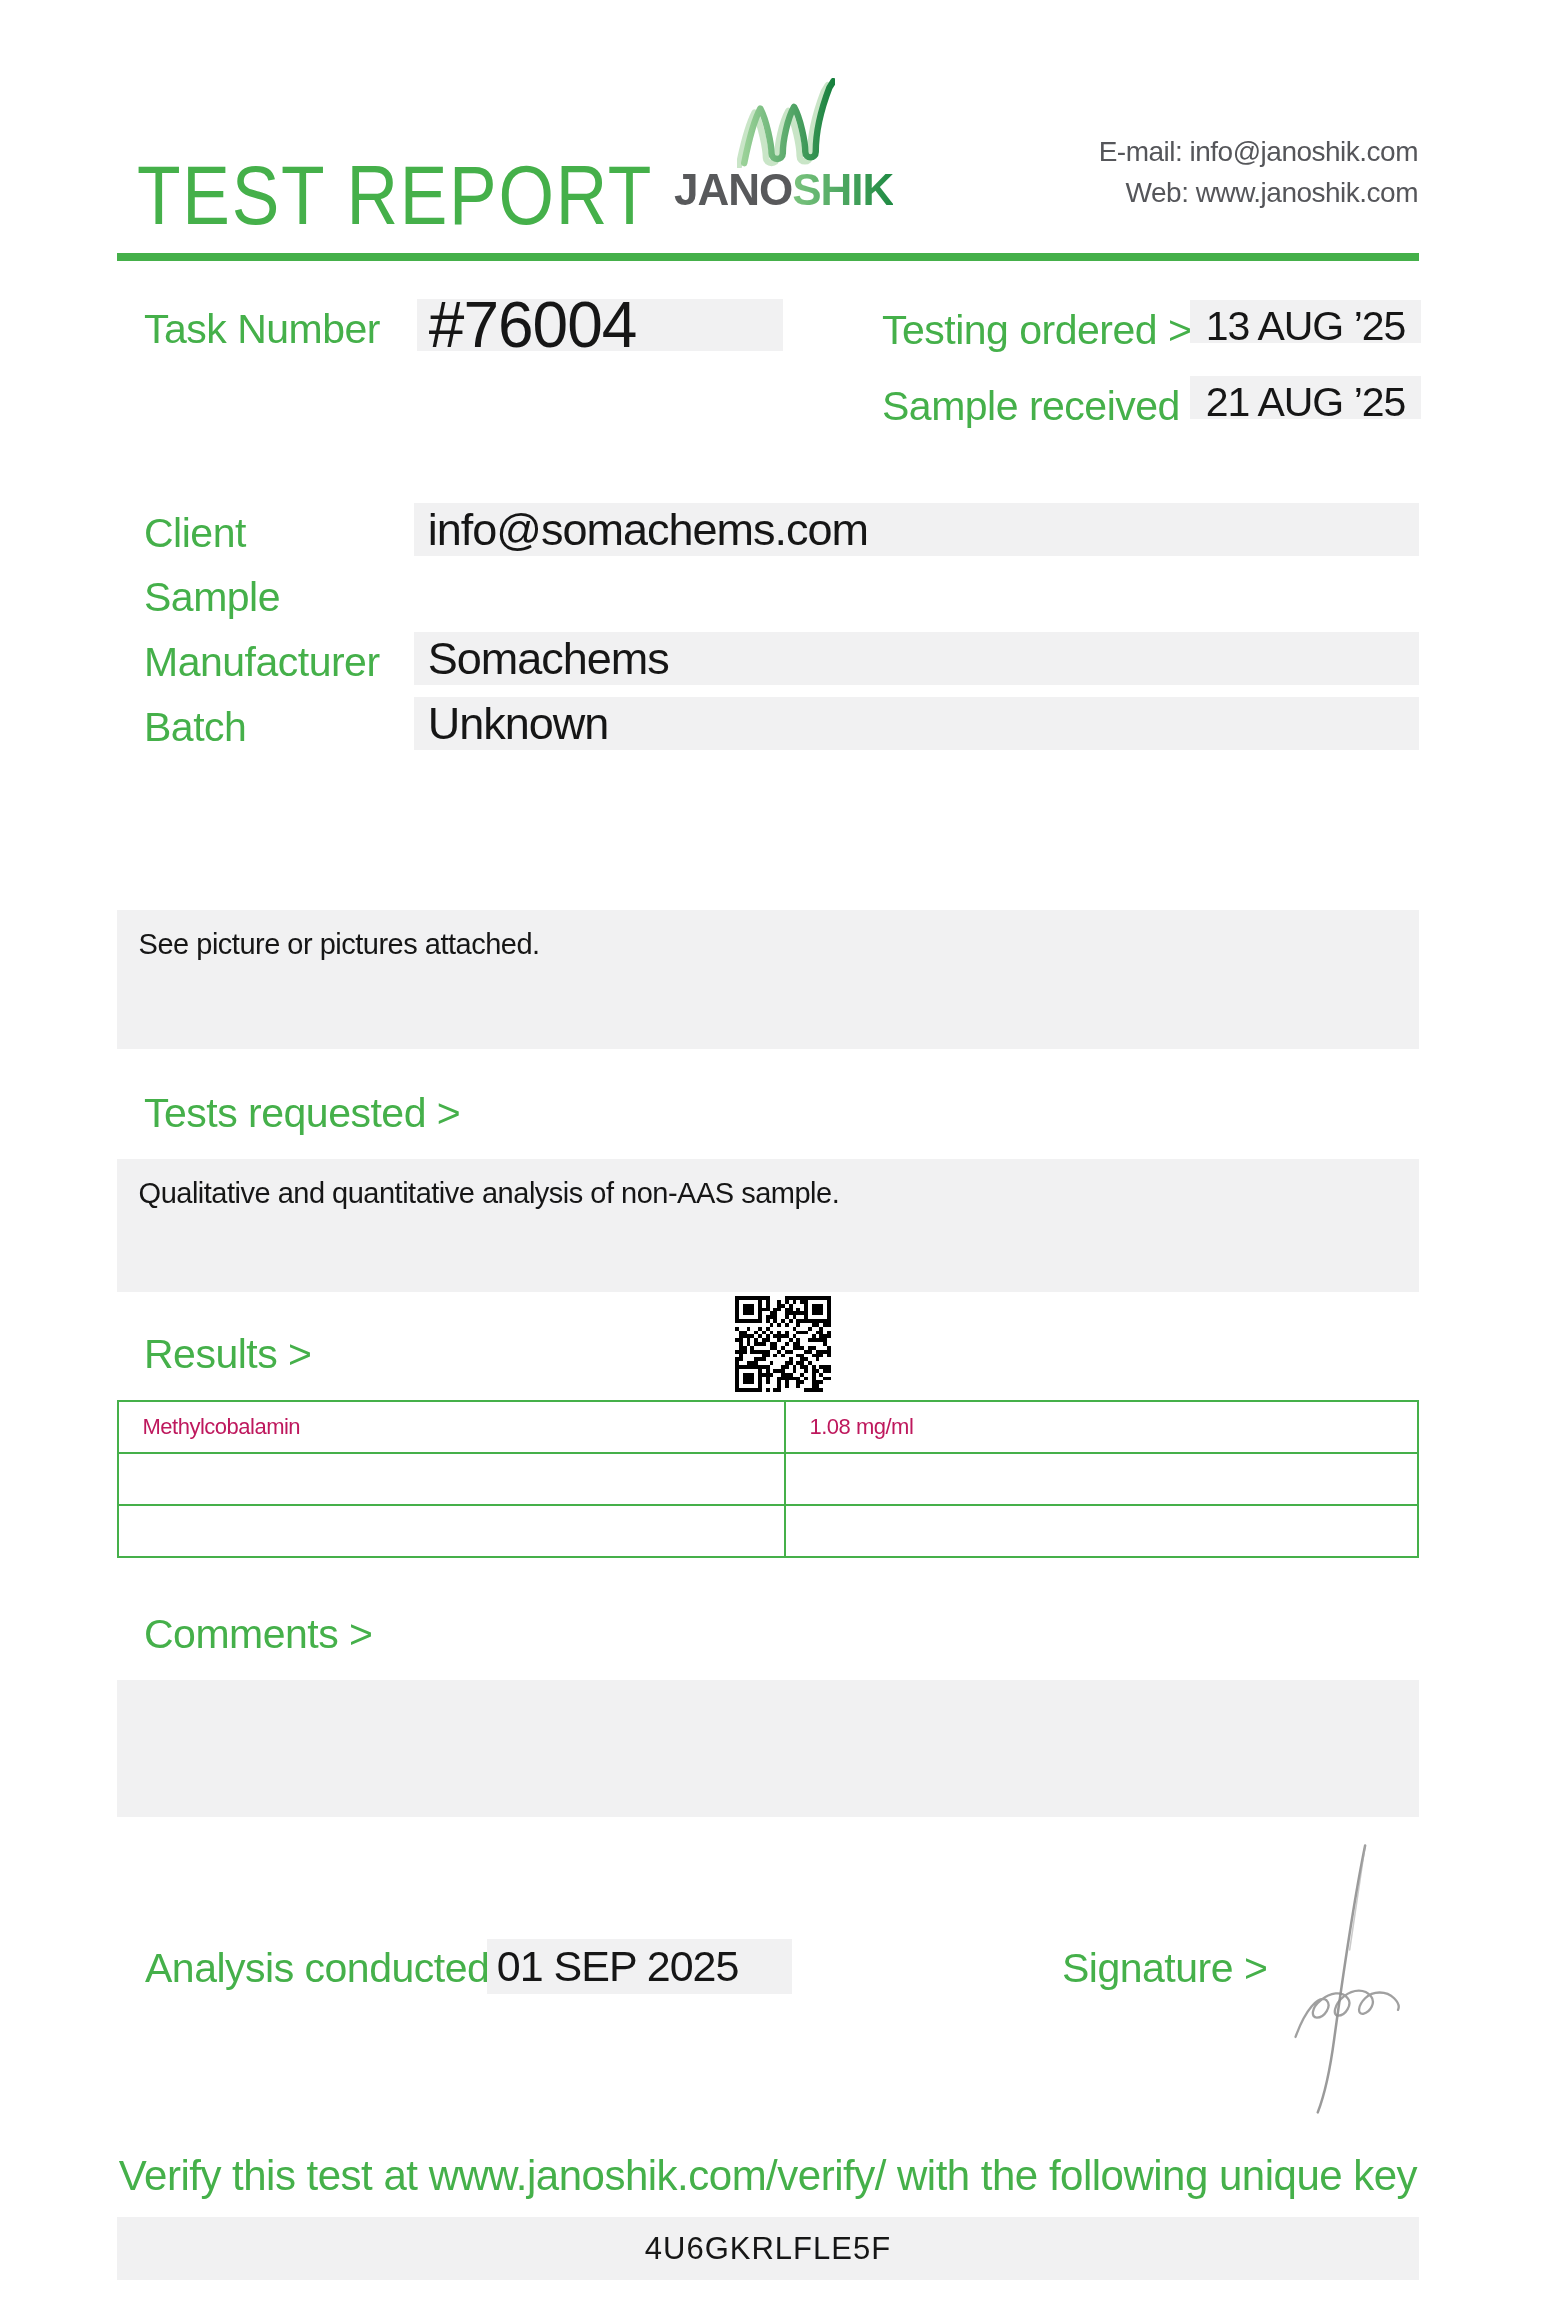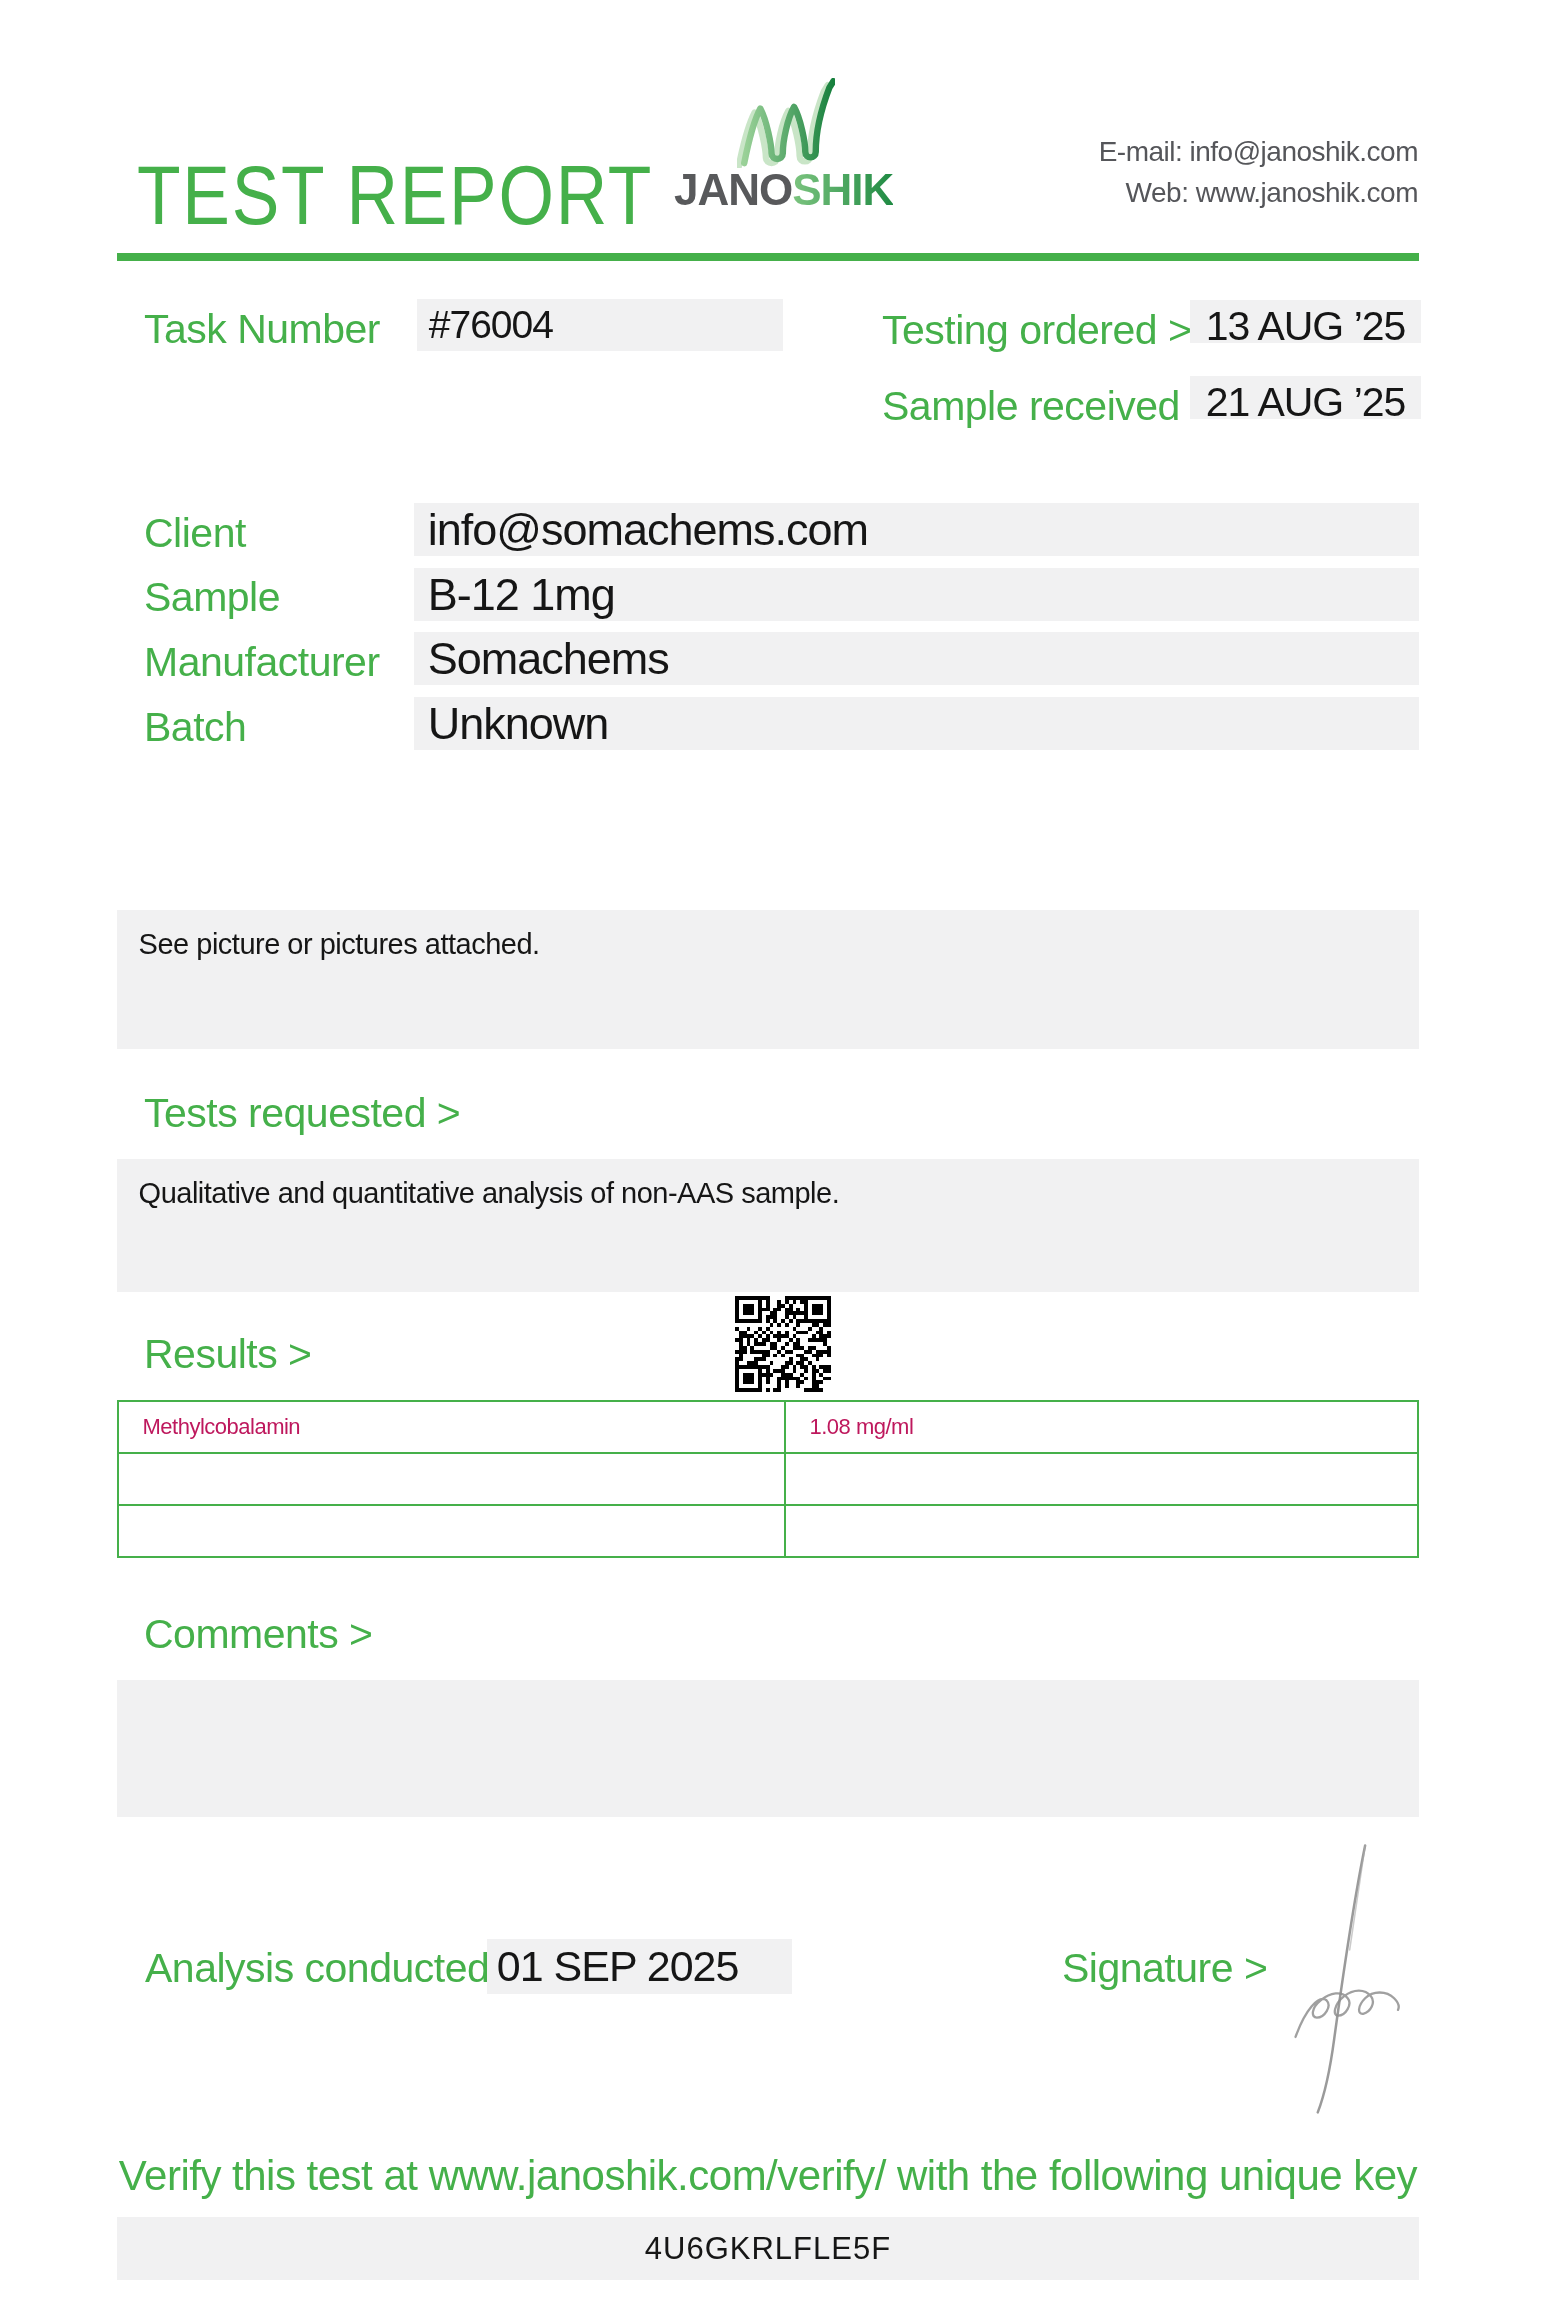--- a/index.html
+++ b/index.html
@@ -26,21 +26,21 @@
     -webkit-background-clip:text; background-clip:text; color:transparent;
   }
   .contact { left:921px; top:131px; width:497px; text-align:right;
     font-size:28px; line-height:41px; color:#55565a; letter-spacing:-0.5px; }
   .header-rule { left:117px; top:253px; width:1302px; height:7.8px; background:#45b04a; }
 
   
   .glabel { color:#45b04a; font-size:41px; letter-spacing:-0.5px; white-space:nowrap; }
   .vbox { background:#f1f1f2; color:#161616; letter-spacing:-1px; white-space:nowrap; }
   .task-box { left:417px; top:299px; width:366px; height:52px;
-    font-size:39px; line-height:52px; padding-left:11.8px; }
+    font-size:64px; line-height:52px; padding-left:11.8px; }
   .date-label { width:296px; text-align:right; }
   .date-box { width:231px; height:43px; font-size:41px; line-height:53px; text-align:center; }
   .info-box { left:414px; width:1005px; height:53px; font-size:45px;
     line-height:53px; padding-left:13.7px; }
 
   .section-box { left:117px; width:1302px; background:#f1f1f2;
     font-size:29px; color:#161616; padding:17.6px 21.6px; letter-spacing:-0.5px; }
 
   
   .results-table { left:117px; top:1400px; width:1302px;
@@ -96,21 +96,20 @@
   <div class="abs glabel date-label" style="left:882px; top:307px;">Testing ordered  &gt;</div>
   <div class="abs vbox date-box" style="left:1190px; top:300px;">13 AUG ’25</div>
 
   <div class="abs glabel date-label" style="left:882px; top:383px;">Sample received &gt;</div>
   <div class="abs vbox date-box" style="left:1190px; top:376px;">21 AUG ’25</div>
 
   <div class="abs glabel" style="left:144px; top:510px;">Client</div>
   <div class="abs vbox info-box" style="top:503px;">info@somachems.com</div>
 
   <div class="abs glabel" style="left:144px; top:574px;">Sample</div>
-  <div class="abs vbox info-box" style="top:568px;">B-12 1mg</div>
 
   <div class="abs glabel" style="left:144px; top:639px;">Manufacturer</div>
   <div class="abs vbox info-box" style="top:632px;">Somachems</div>
 
   <div class="abs glabel" style="left:144px; top:704px;">Batch</div>
   <div class="abs vbox info-box" style="top:697px;">Unknown</div>
 
   <div class="abs section-box" style="top:910px; height:139px;">See picture or pictures attached.</div>
 
   <div class="abs section-box" style="top:1159px; height:133px;">Qualitative and quantitative analysis of non-AAS sample.</div>

